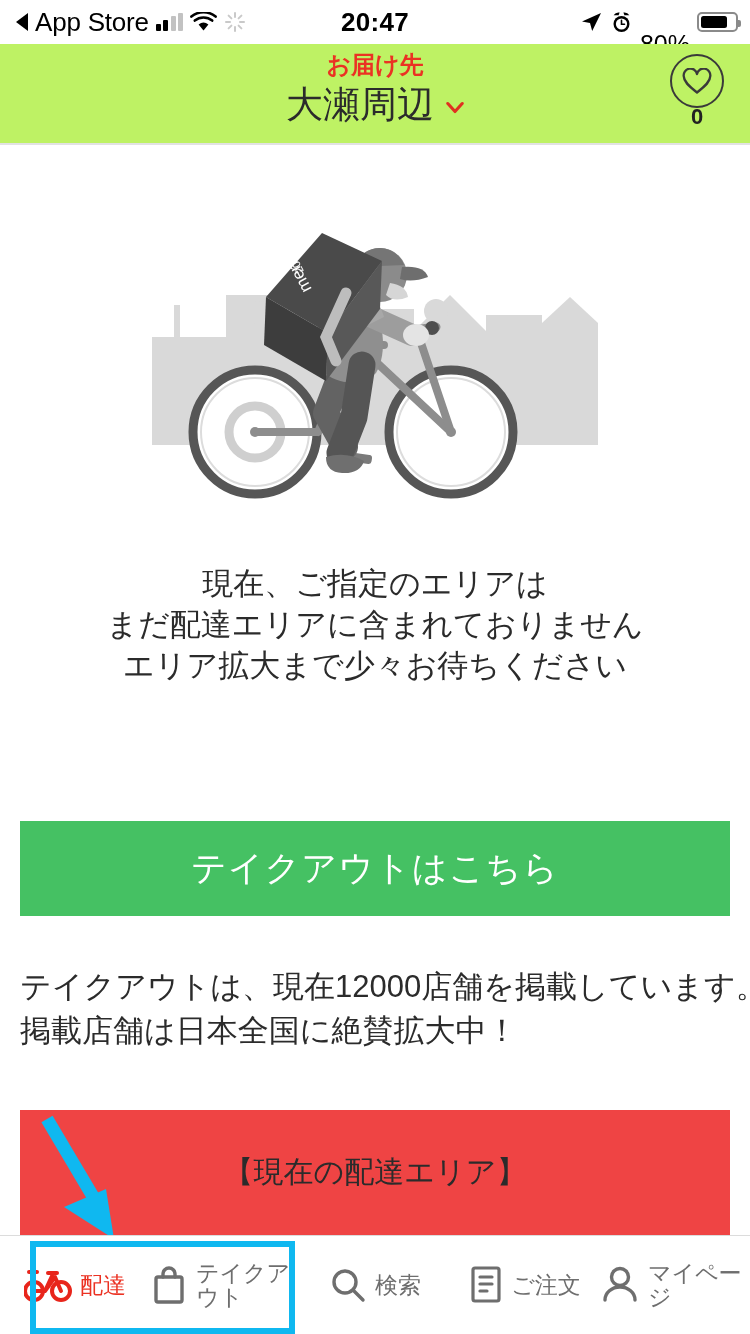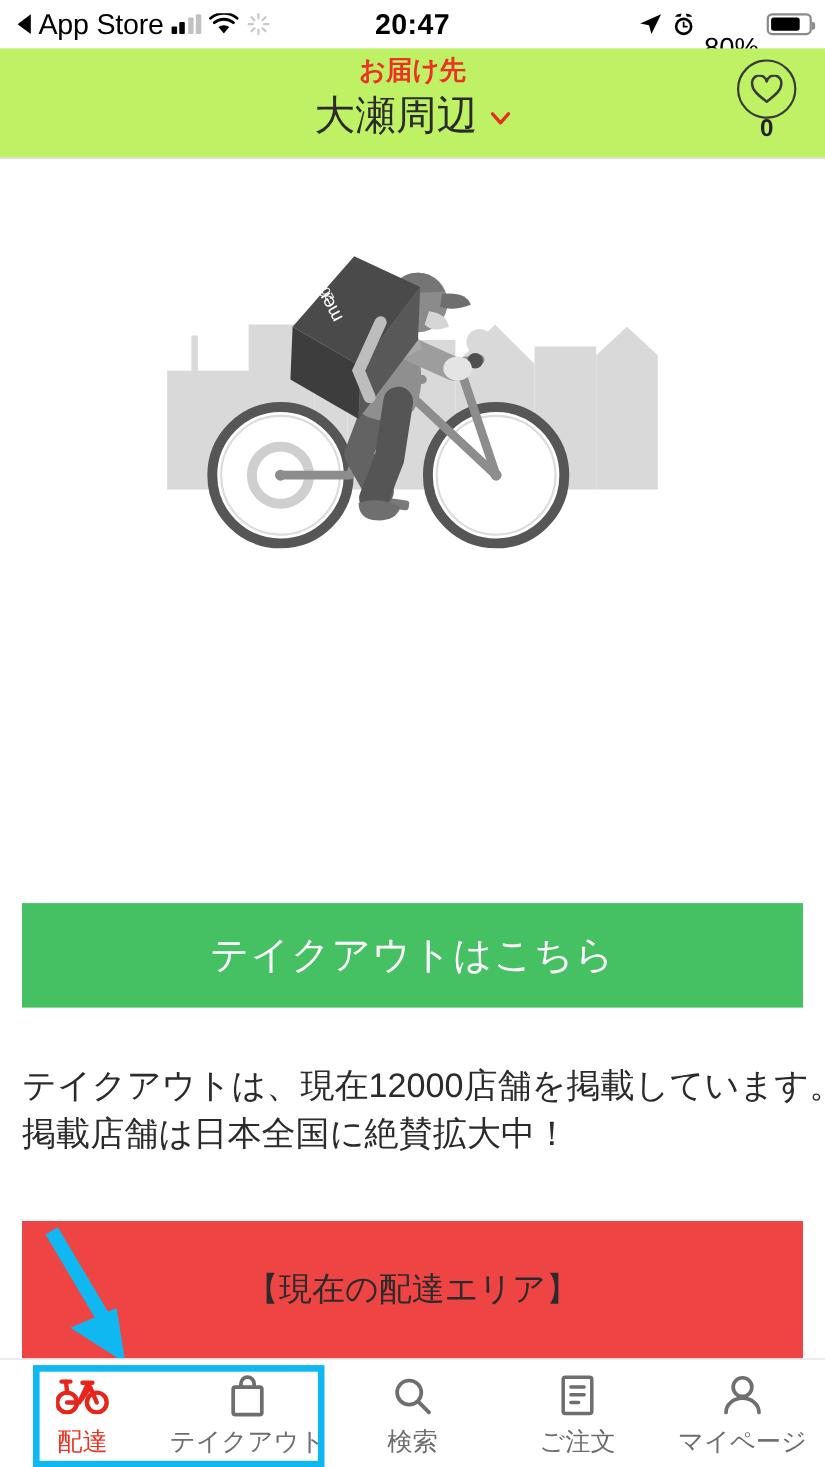--- a/index.html
+++ b/index.html
@@ -68,21 +68,21 @@
 
   
   .annot-arrow { position:absolute; left:0; top:1105px; width:200px; height:145px; pointer-events:none; }
 
   
   .tabbar {
     position:absolute; left:0; bottom:0; width:750px; height:99px;
     background:#fff; border-top:1px solid #dcdcdc;
     display:flex; align-items:stretch;
   }
-  .tab { flex:1; display:flex; flex-direction:column; align-items:center; justify-content:center; gap:8px; cursor:pointer; }
+  .tab { flex:1; display:flex; align-items:center; justify-content:center; gap:8px; cursor:pointer; }
   .tab-icon { height:42px; display:flex; align-items:center; justify-content:center; }
   .tab-label { font-size:23px; color:#6e6e6e; line-height:24px; }
   .tab.active .tab-label { color:#eb3223; }
   .tab-highlight {
     position:absolute; left:30px; bottom:0; width:265px; height:93px;
     border:6px solid #0fb8f0; pointer-events:none;
   }
 </style>
 </head>
 <body>
@@ -232,20 +232,25 @@
             <path d="M188 148 L242 76 L240 124 L186 196 Z" fill="#585858"></path>
             <text x="172" y="104" fill="#ffffff" font-size="17" font-family="'Liberation Sans',sans-serif" transform="rotate(-118 172 104)">menu</text>
             <text x="164" y="86" fill="#ffffff" font-size="11" font-family="'Liberation Sans',sans-serif" transform="rotate(-118 164 86)">2020</text>
           </g>
 
           <path d="M206 108 L186 152 L196 176" stroke="#bdbdbd" stroke-width="11" fill="none" stroke-linecap="round"></path>
         </g>
       </svg>
     </div>
 
+    <div class="msg">
+      <div>現在、ご指定のエリアは</div>
+      <div>まだ配達エリアに含まれておりません</div>
+      <div>エリア拡大まで少々お待ちください</div>
+    </div>
 
     <button class="cta">テイクアウトはこちら</button>
 
     <div class="promo">
       <div>テイクアウトは、現在12000店舗を掲載しています。</div>
       <div>掲載店舗は日本全国に絶賛拡大中！</div>
     </div>
 
     <div class="area-card">
       <div class="area-card-title">【現在の配達エリア】</div>

